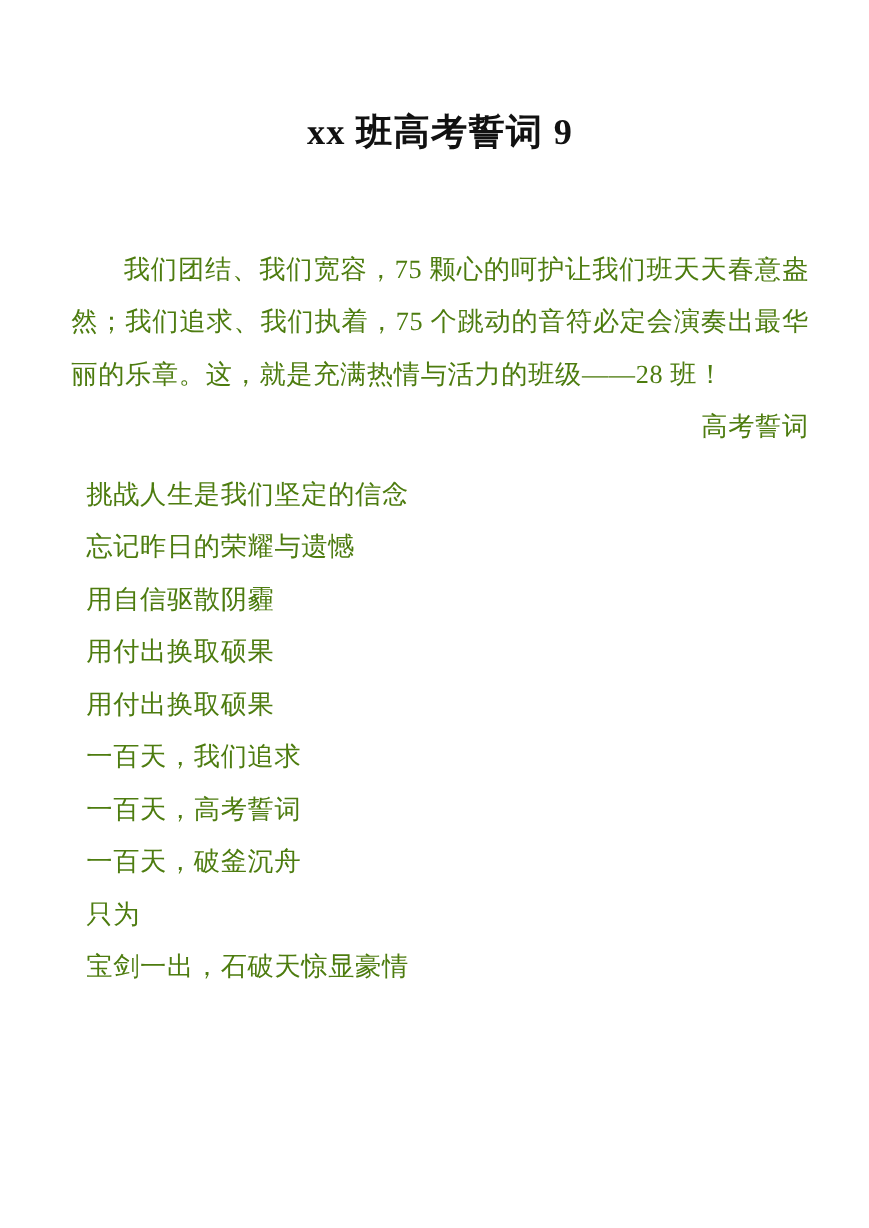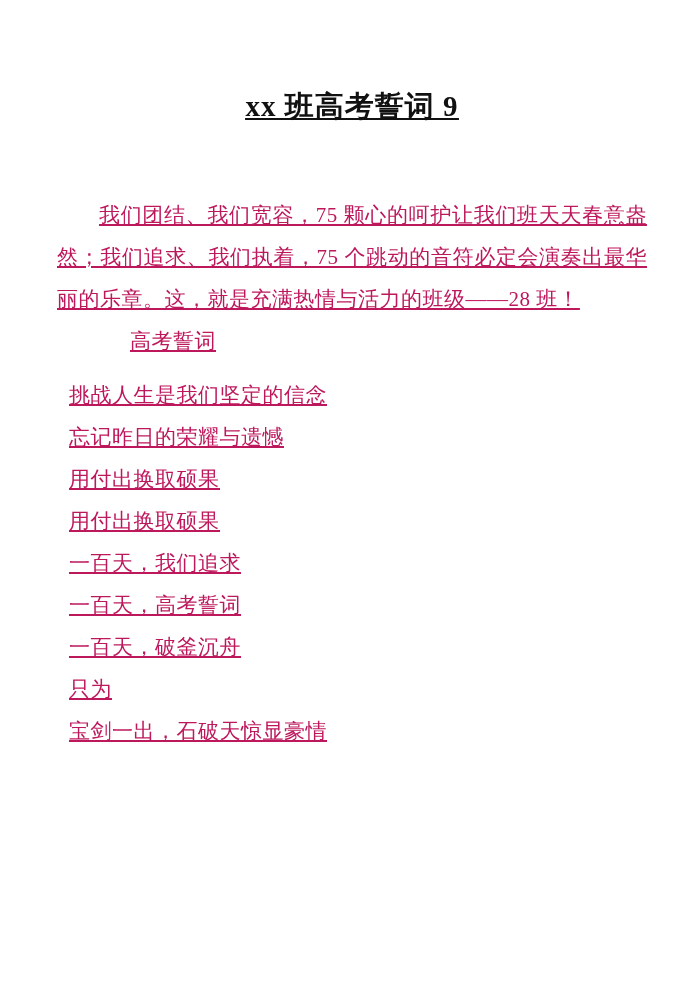--- a/index.html
+++ b/index.html
@@ -1,15 +1,15 @@
 <!DOCTYPE html>
 <html><head>
 <meta charset="utf-8">
 <style>
-  * { box-sizing: border-box; text-decoration: underline; }
+  * { box-sizing: border-box; }
   html, body {
     margin: 0;
     padding: 0;
   }
   body {
     width: 695px;
     height: 982px;
     background: #ffffff;
     overflow: hidden;
     font-family: "Liberation Serif", "DejaVu Serif", serif;
@@ -28,34 +28,35 @@
     font-weight: bold;
     text-align: center;
     color: #111111;
     letter-spacing: 1px;
     font-family: "Liberation Serif", "DejaVu Serif", serif;
   }
   .doc-body {
     margin-top: 70px;
     font-size: 21px;
     line-height: 42px;
-    color: #be185d;
+    color: #4d7c0f;
     font-family: "Liberation Serif", "DejaVu Serif", serif;
   }
   .opening-paragraph {
     margin: 0;
     text-indent: 2em;
     text-align: justify;
     text-justify: inter-ideograph;
     letter-spacing: 0.5px;
   }
   .subtitle {
     margin: 0;
     padding-left: 73px;
     letter-spacing: 0.5px;
+    text-align: right;
   }
   .poem-lines {
     margin: 12px;
   }
   .poem-line {
     line-height: 42px;
     letter-spacing: 0.5px;
     white-space: nowrap;
   }
 </style>
@@ -66,20 +67,21 @@
   <h1 class="doc-title">xx 班高考誓词 9</h1>
 
   <div class="doc-body">
     <p class="opening-paragraph">我们团结、我们宽容，75 颗心的呵护让我们班天天春意盎然；我们追求、我们执着，75 个跳动的音符必定会演奏出最华丽的乐章。这，就是充满热情与活力的班级——28 班！</p>
 
     <div class="subtitle">高考誓词</div>
 
     <div class="poem-lines">
         <div class="poem-line">挑战人生是我们坚定的信念</div>
         <div class="poem-line">忘记昨日的荣耀与遗憾</div>
+        <div class="poem-line">用自信驱散阴霾</div>
         <div class="poem-line">用付出换取硕果</div>
         <div class="poem-line">用付出换取硕果</div>
         <div class="poem-line">一百天，我们追求</div>
         <div class="poem-line">一百天，高考誓词</div>
         <div class="poem-line">一百天，破釜沉舟</div>
         <div class="poem-line">只为</div>
         <div class="poem-line">宝剑一出，石破天惊显豪情</div>
       </div>
   </div>
 </div>

